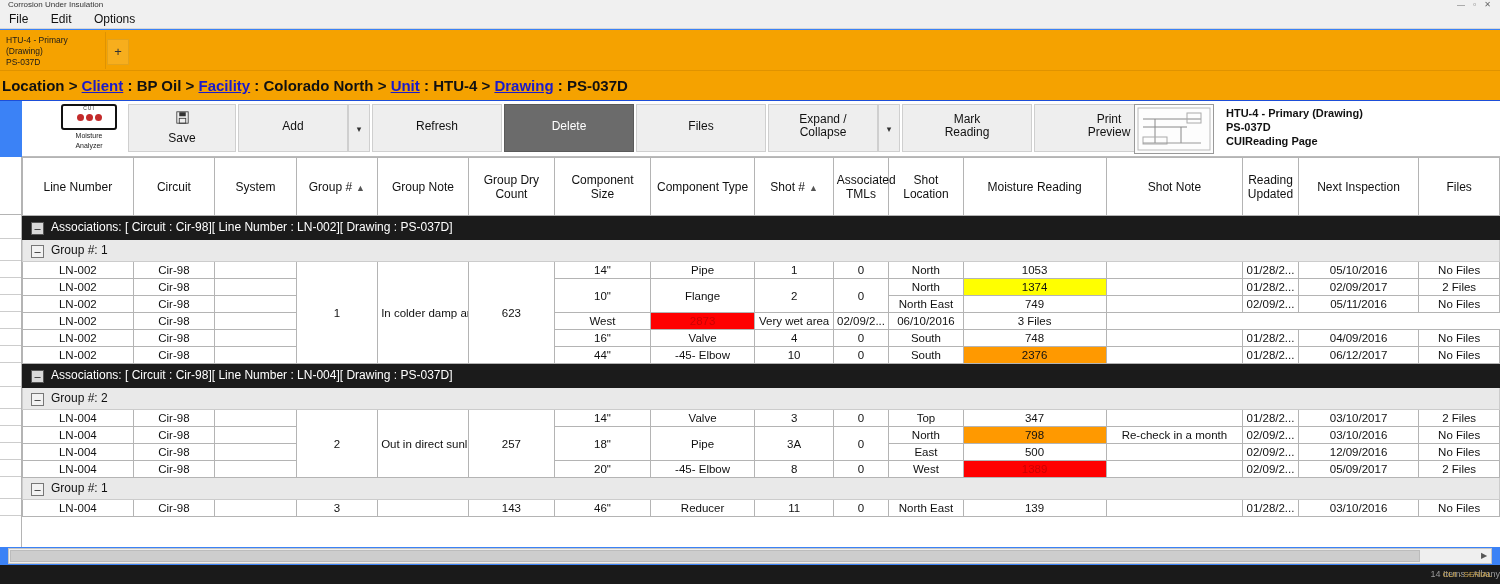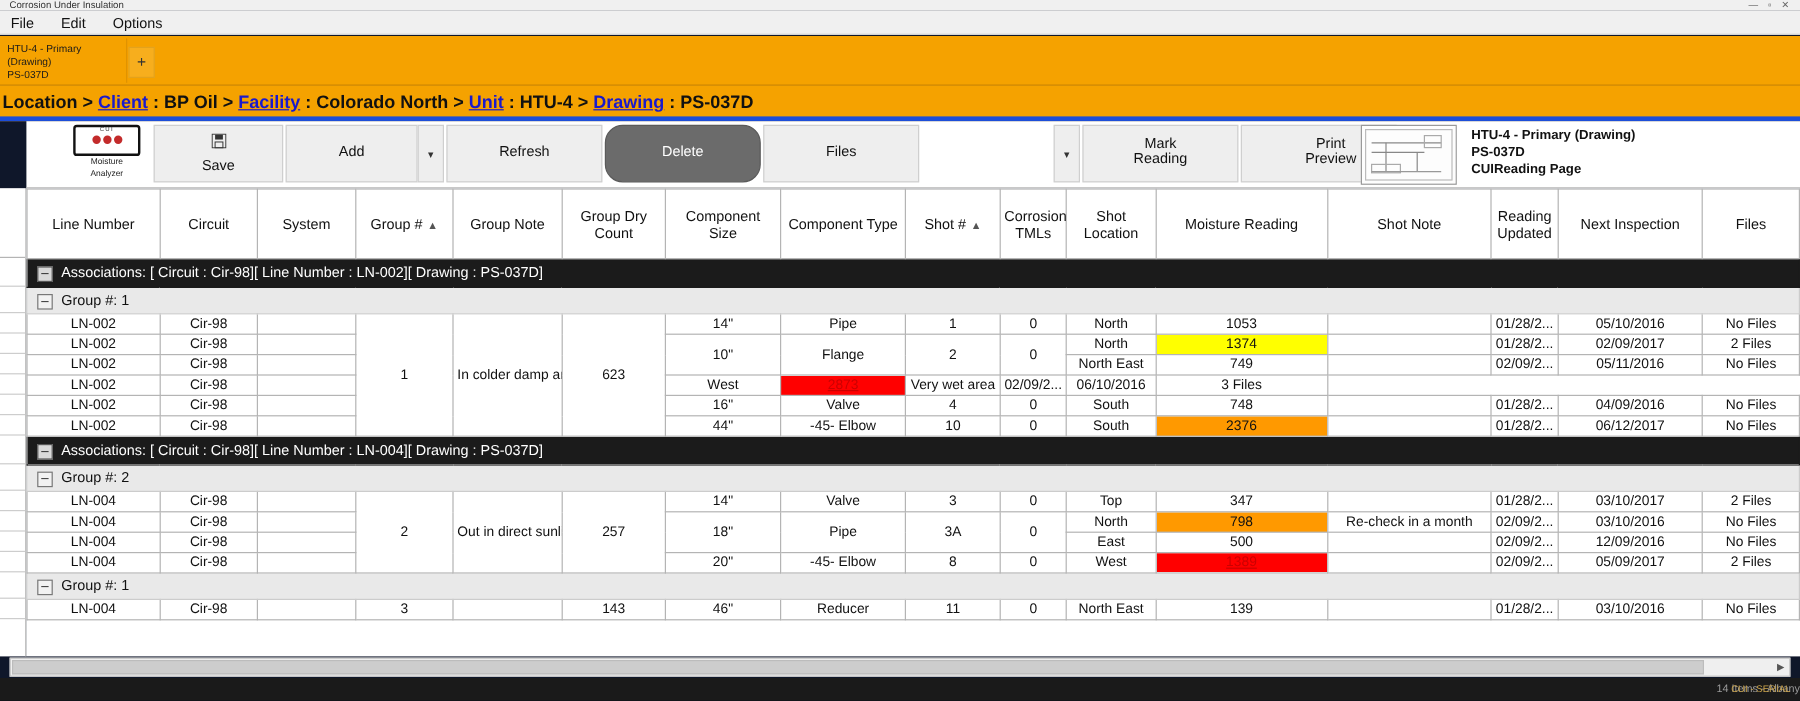--- a/index.html
+++ b/index.html
@@ -6,21 +6,21 @@
   html, body {
     margin: 0; padding: 0;
     width: 1500px; height: 584px;
     background: #000;
     font-family: "Liberation Sans", sans-serif;
     overflow: hidden;
   }
   .app {
     position: relative;
     width: 1500px; height: 584px;
-    background: #0f172a;
+    background: #3b82f6;
   }
   
   .titlebar {
     position: absolute; top: 0; left: 0; width: 1500px; height: 9px;
     background: #f0f0f0;
     font-size: 8px; color: #333;
     padding-left: 8px; line-height: 9px;
     overflow: hidden;
   }
   .titlebar .tb-right { position: absolute; right: 6px; top: 0; color: #666; letter-spacing: 3px;}
@@ -60,21 +60,21 @@
     text-align: center; line-height: 24px;
   }
   
   .breadcrumb {
     position: absolute; top: 71px; left: 0; width: 1500px; height: 30px;
     background: #f5a200;
     color: #111; font-size: 15px; font-weight: bold;
     line-height: 30px;
     padding-left: 2px;
     white-space: nowrap;
-    border-bottom: 4px solid #1d4ed8;
+    border-bottom: 1px solid #1d4ed8;
   }
   .breadcrumb .lnk { color: #1a1acc; text-decoration: underline; }
   .breadcrumb .sep { font-weight: bold; color: #111; }
   
   .toolbar {
     position: absolute; top: 101px; left: 22px; width: 1478px; height: 56px;
     background: #ffffff;
     border-bottom: 1px solid #bbb;
   }
   .logo-box {
@@ -98,21 +98,21 @@
     background: #c32b2b; margin: 0 1px;
   }
   .logo-text { font-size: 7px; color: #222; line-height: 8px; margin-top: 2px; }
   .tbtn {
     position: absolute; top: 3px; height: 48px;
     background: #eeeeee;
     border: 1px solid #cfcfcf;
     color: #111; font-size: 12px;
     text-align: center;
   }
-  .tbtn.dark { background: #6b6b6b; color: #fff; border-color: #5a5a5a; border-radius: 15px; }
+  .tbtn.dark { background: #6b6b6b; color: #fff; border-color: #5a5a5a; }
   .tbtn .cap { position: absolute; left: 0; right: 0; bottom: 6px; }
   .tbtn .cap2 { position: absolute; left: 0; right: 0; bottom: 4px; line-height: 13px; }
   .tbtn .ico { position: absolute; left: 0; right: 0; top: 6px; font-size: 13px; }
   .split {
     position: absolute; top: 3px; width: 22px; height: 48px;
     background: #eeeeee; border: 1px solid #cfcfcf;
     font-size: 9px; color: #333; text-align: center; line-height: 48px;
   }
   .doc-info {
     position: absolute; right: 6px; top: 3px;
@@ -196,21 +196,21 @@
   .hscroll .arrow-r { right: 0; }
   
   .statusbar {
     position: absolute; left: 0; top: 565px; width: 1500px; height: 19px;
     background: #1a1a1a; color: #9a9a9a;
     font-size: 9px; line-height: 19px; text-align: right;
   }
   .statusbar .right { position: absolute; right: 8px; top: 0; color: #c9a24a; font-size: 8px; }
   
   .c-yellow { background: #ffff00 !important; }
-  .c-red    { background: #ff0000 !important; color: #cc0000 !important; text-decoration: underline; }
+  .c-red    { background: #ff0000 !important; color: #cc0000 !important; }
   .c-orange { background: #ff9900 !important; }
 </style>
 </head>
 <body>
 
 <div class="app">
 
   <div class="titlebar">
     <span>Corrosion Under Insulation</span>
     <span class="tb-right">— ▫ ✕</span>
@@ -283,20 +283,26 @@
     </div>
 
     <div class="tbtn dark" style="left:482px;width:130px;">
       <div class="cap" style="bottom:18px;">Delete</div>
     </div>
 
     <div class="tbtn" style="left:614px;width:130px;">
       <div class="cap" style="bottom:18px;">Files</div>
     </div>
 
+    <div class="tbtn" style="left:746px;width:110px;">
+      <div class="cap2" style="bottom:12px;">
+        <div>Expand /</div>
+        <div>Collapse</div>
+      </div>
+    </div>
     <div class="split" style="left:856px;">▾</div>
 
     <div class="tbtn" style="left:880px;width:130px;">
       <div class="cap2" style="bottom:12px;">
         <div>Mark</div>
         <div>Reading</div>
       </div>
     </div>
 
     <div class="tbtn" style="left:1012px;width:130px;">
@@ -374,21 +380,21 @@
         <tr id="grid-header-row">
             <th><span>Line Number</span></th>
             <th><span>Circuit</span></th>
             <th><span>System</span></th>
             <th><span>Group #</span><span class="sort-arrow">▲</span></th>
             <th><span>Group Note</span></th>
             <th><span>Group Dry Count</span></th>
             <th><span>Component Size</span></th>
             <th><span>Component Type</span></th>
             <th><span>Shot #</span><span class="sort-arrow">▲</span></th>
-            <th><span>Corrosion TMLs</span></th>
+            <th><span>Associated TMLs</span></th>
             <th><span>Shot Location</span></th>
             <th><span>Moisture Reading</span></th>
             <th><span>Shot Note</span></th>
             <th><span>Reading Updated</span></th>
             <th><span>Next Inspection</span></th>
             <th><span>Files</span></th>
           </tr>
       </thead>
       <tbody id="grid-body">
           <tr class="assoc">

